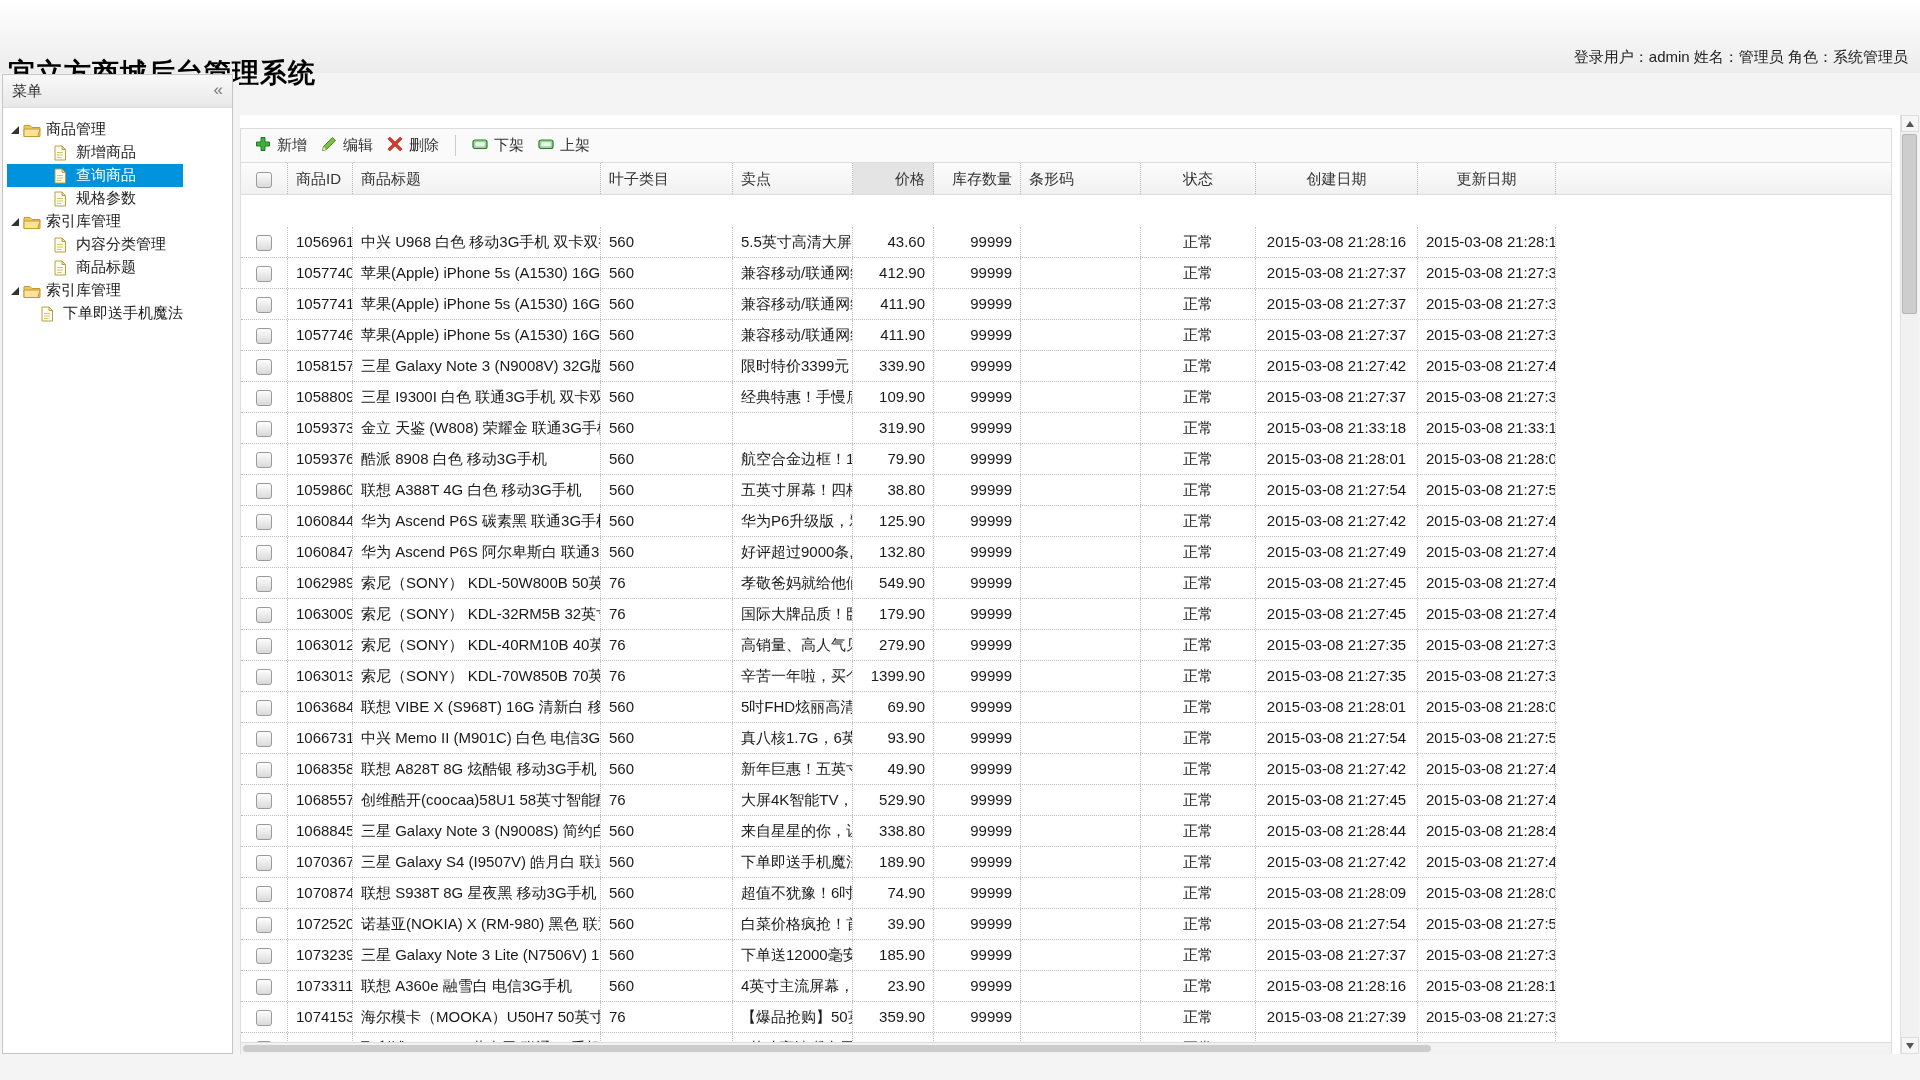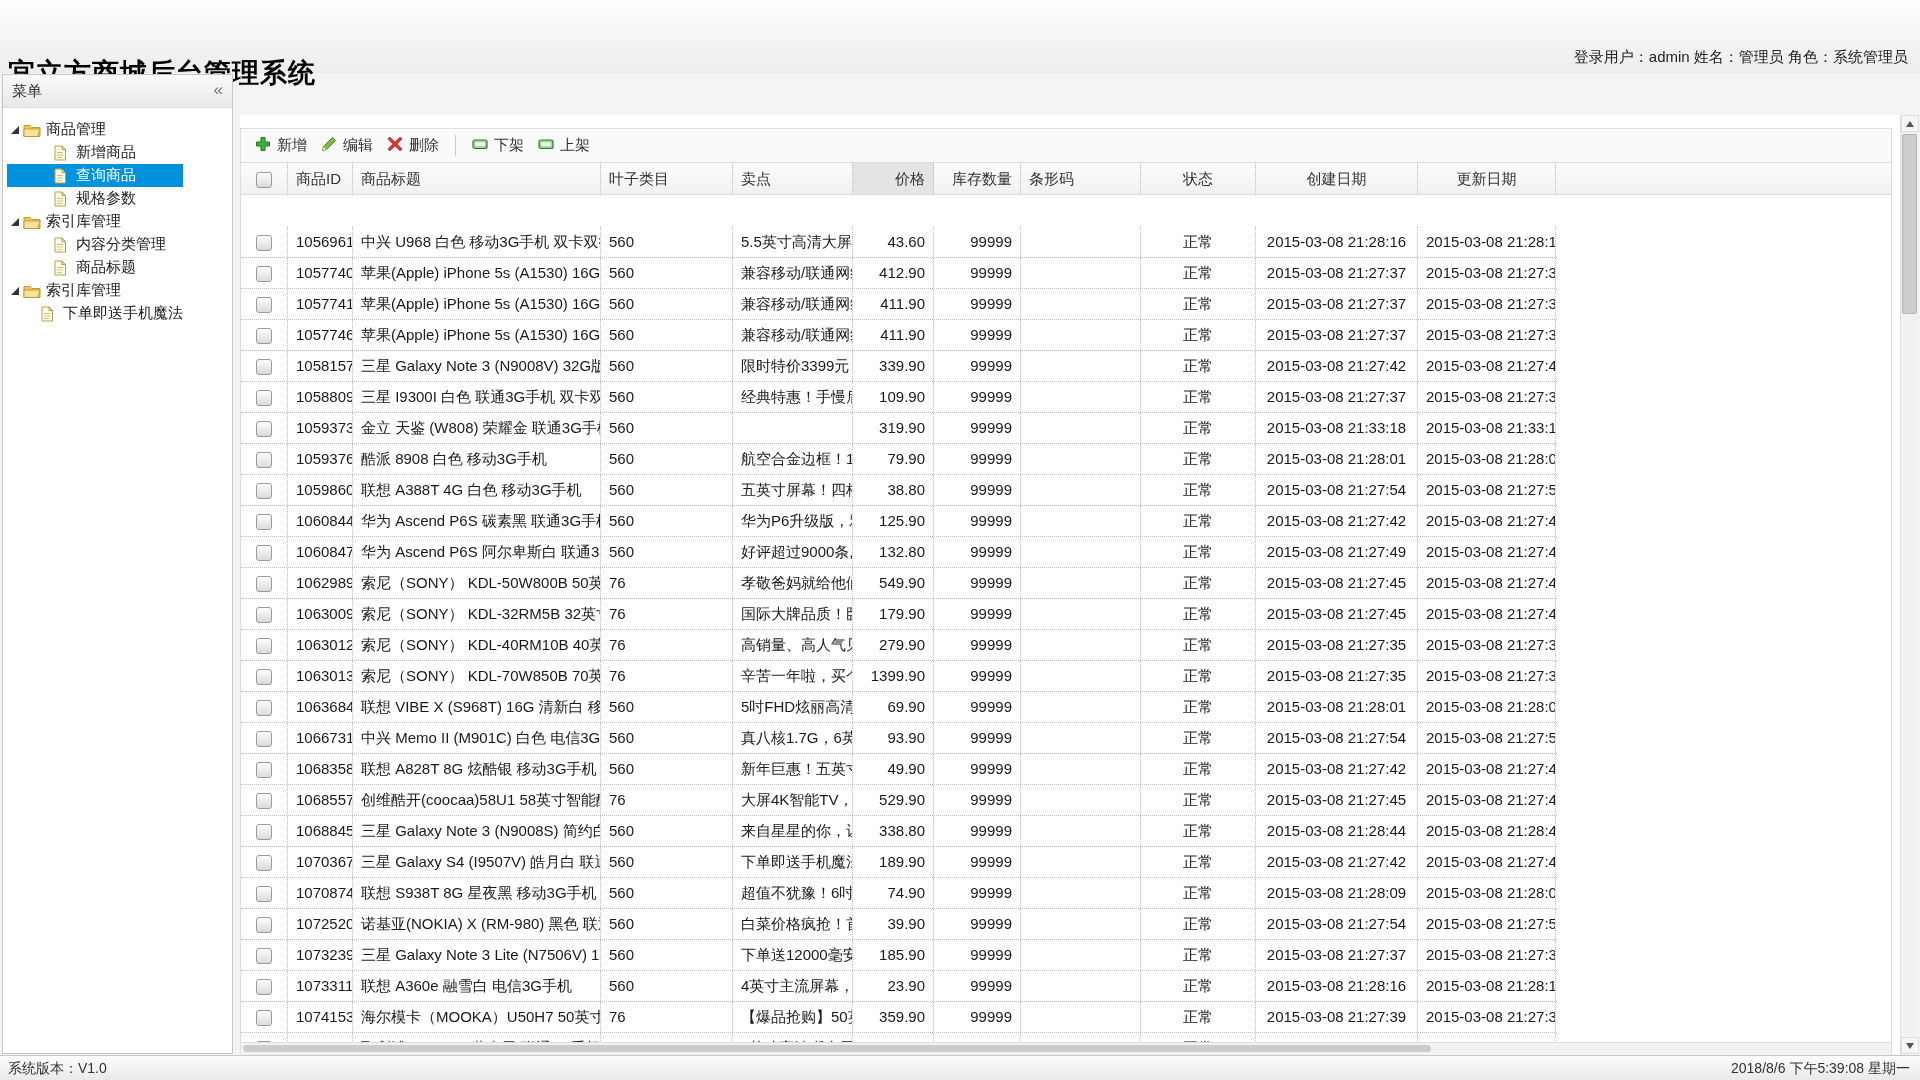--- a/index.html
+++ b/index.html
@@ -259,18 +259,14 @@
       <div class="vs-btn vs-up">
           <span class="tri-up"></span>
         </div>
       <div class="vs-thumb"></div>
       <div class="vs-btn vs-down">
           <span class="tri-down"></span>
         </div>
     </div>
   </div>
 
-  <div class="statusbar">
-    <span class="sb-left">系统版本：V1.0</span>
-    <span class="sb-right">2018/8/6 下午5:39:08 星期一</span>
-  </div>
 
 </div>
 
 </body></html>

